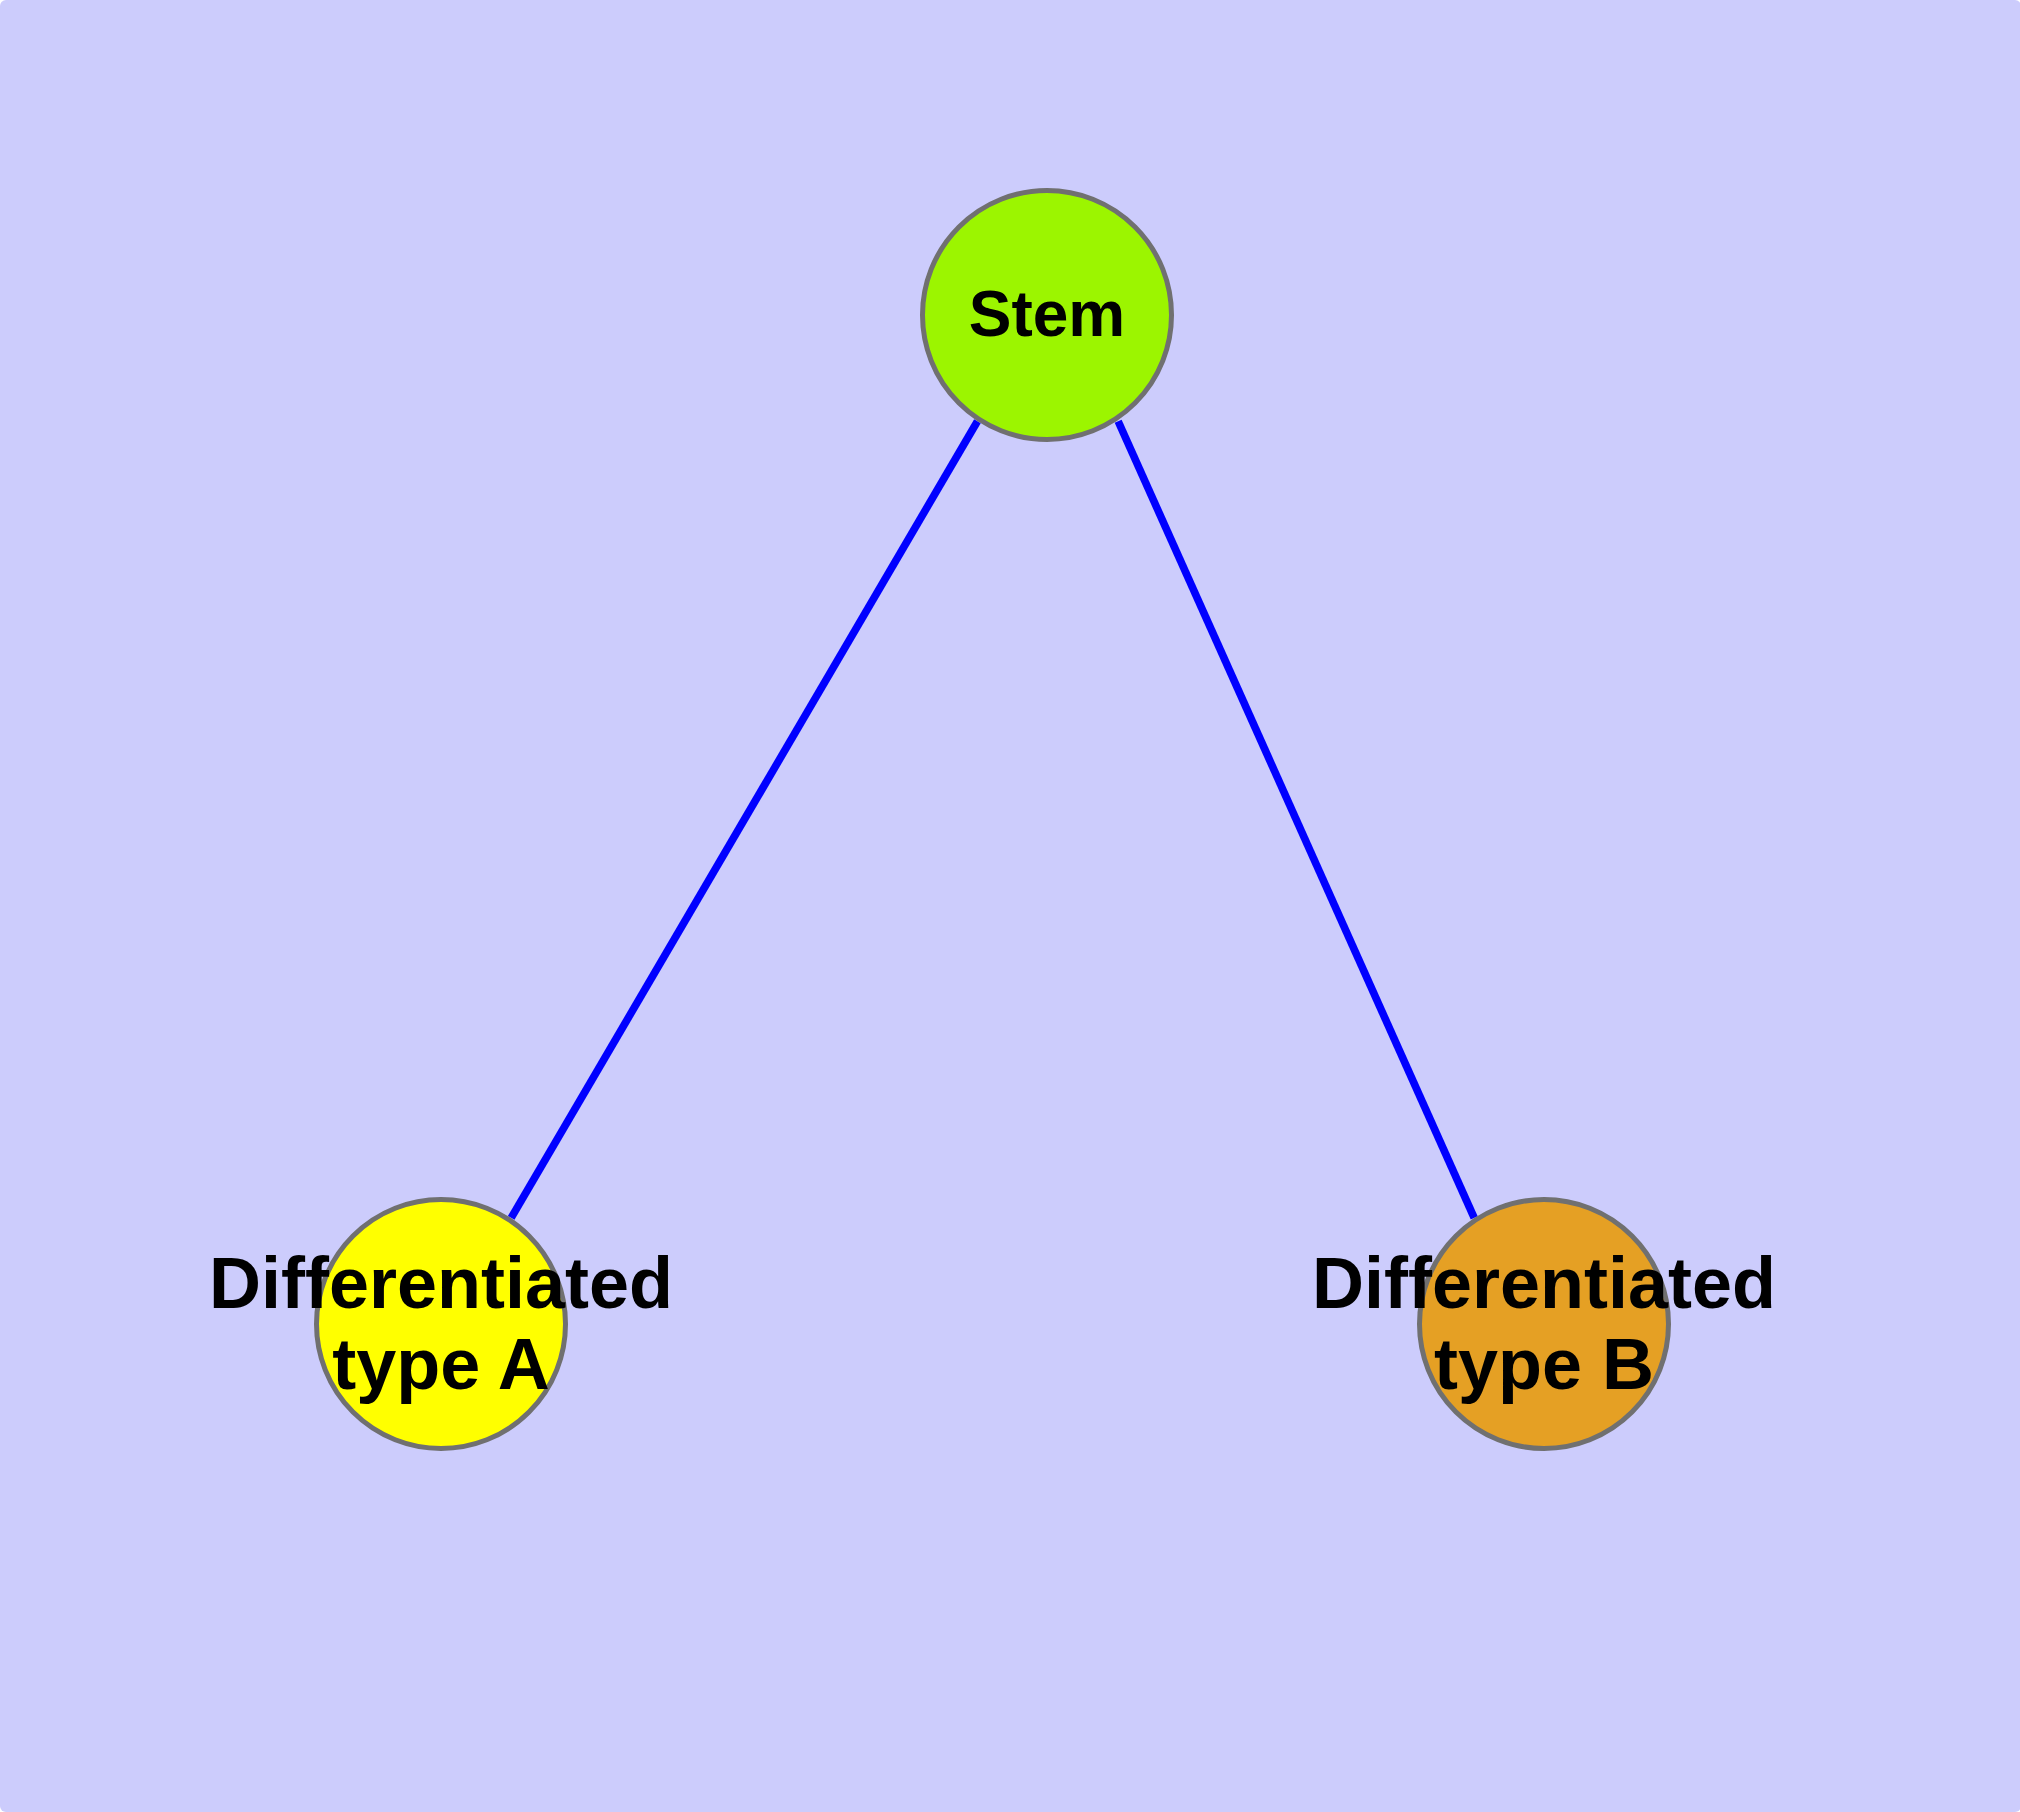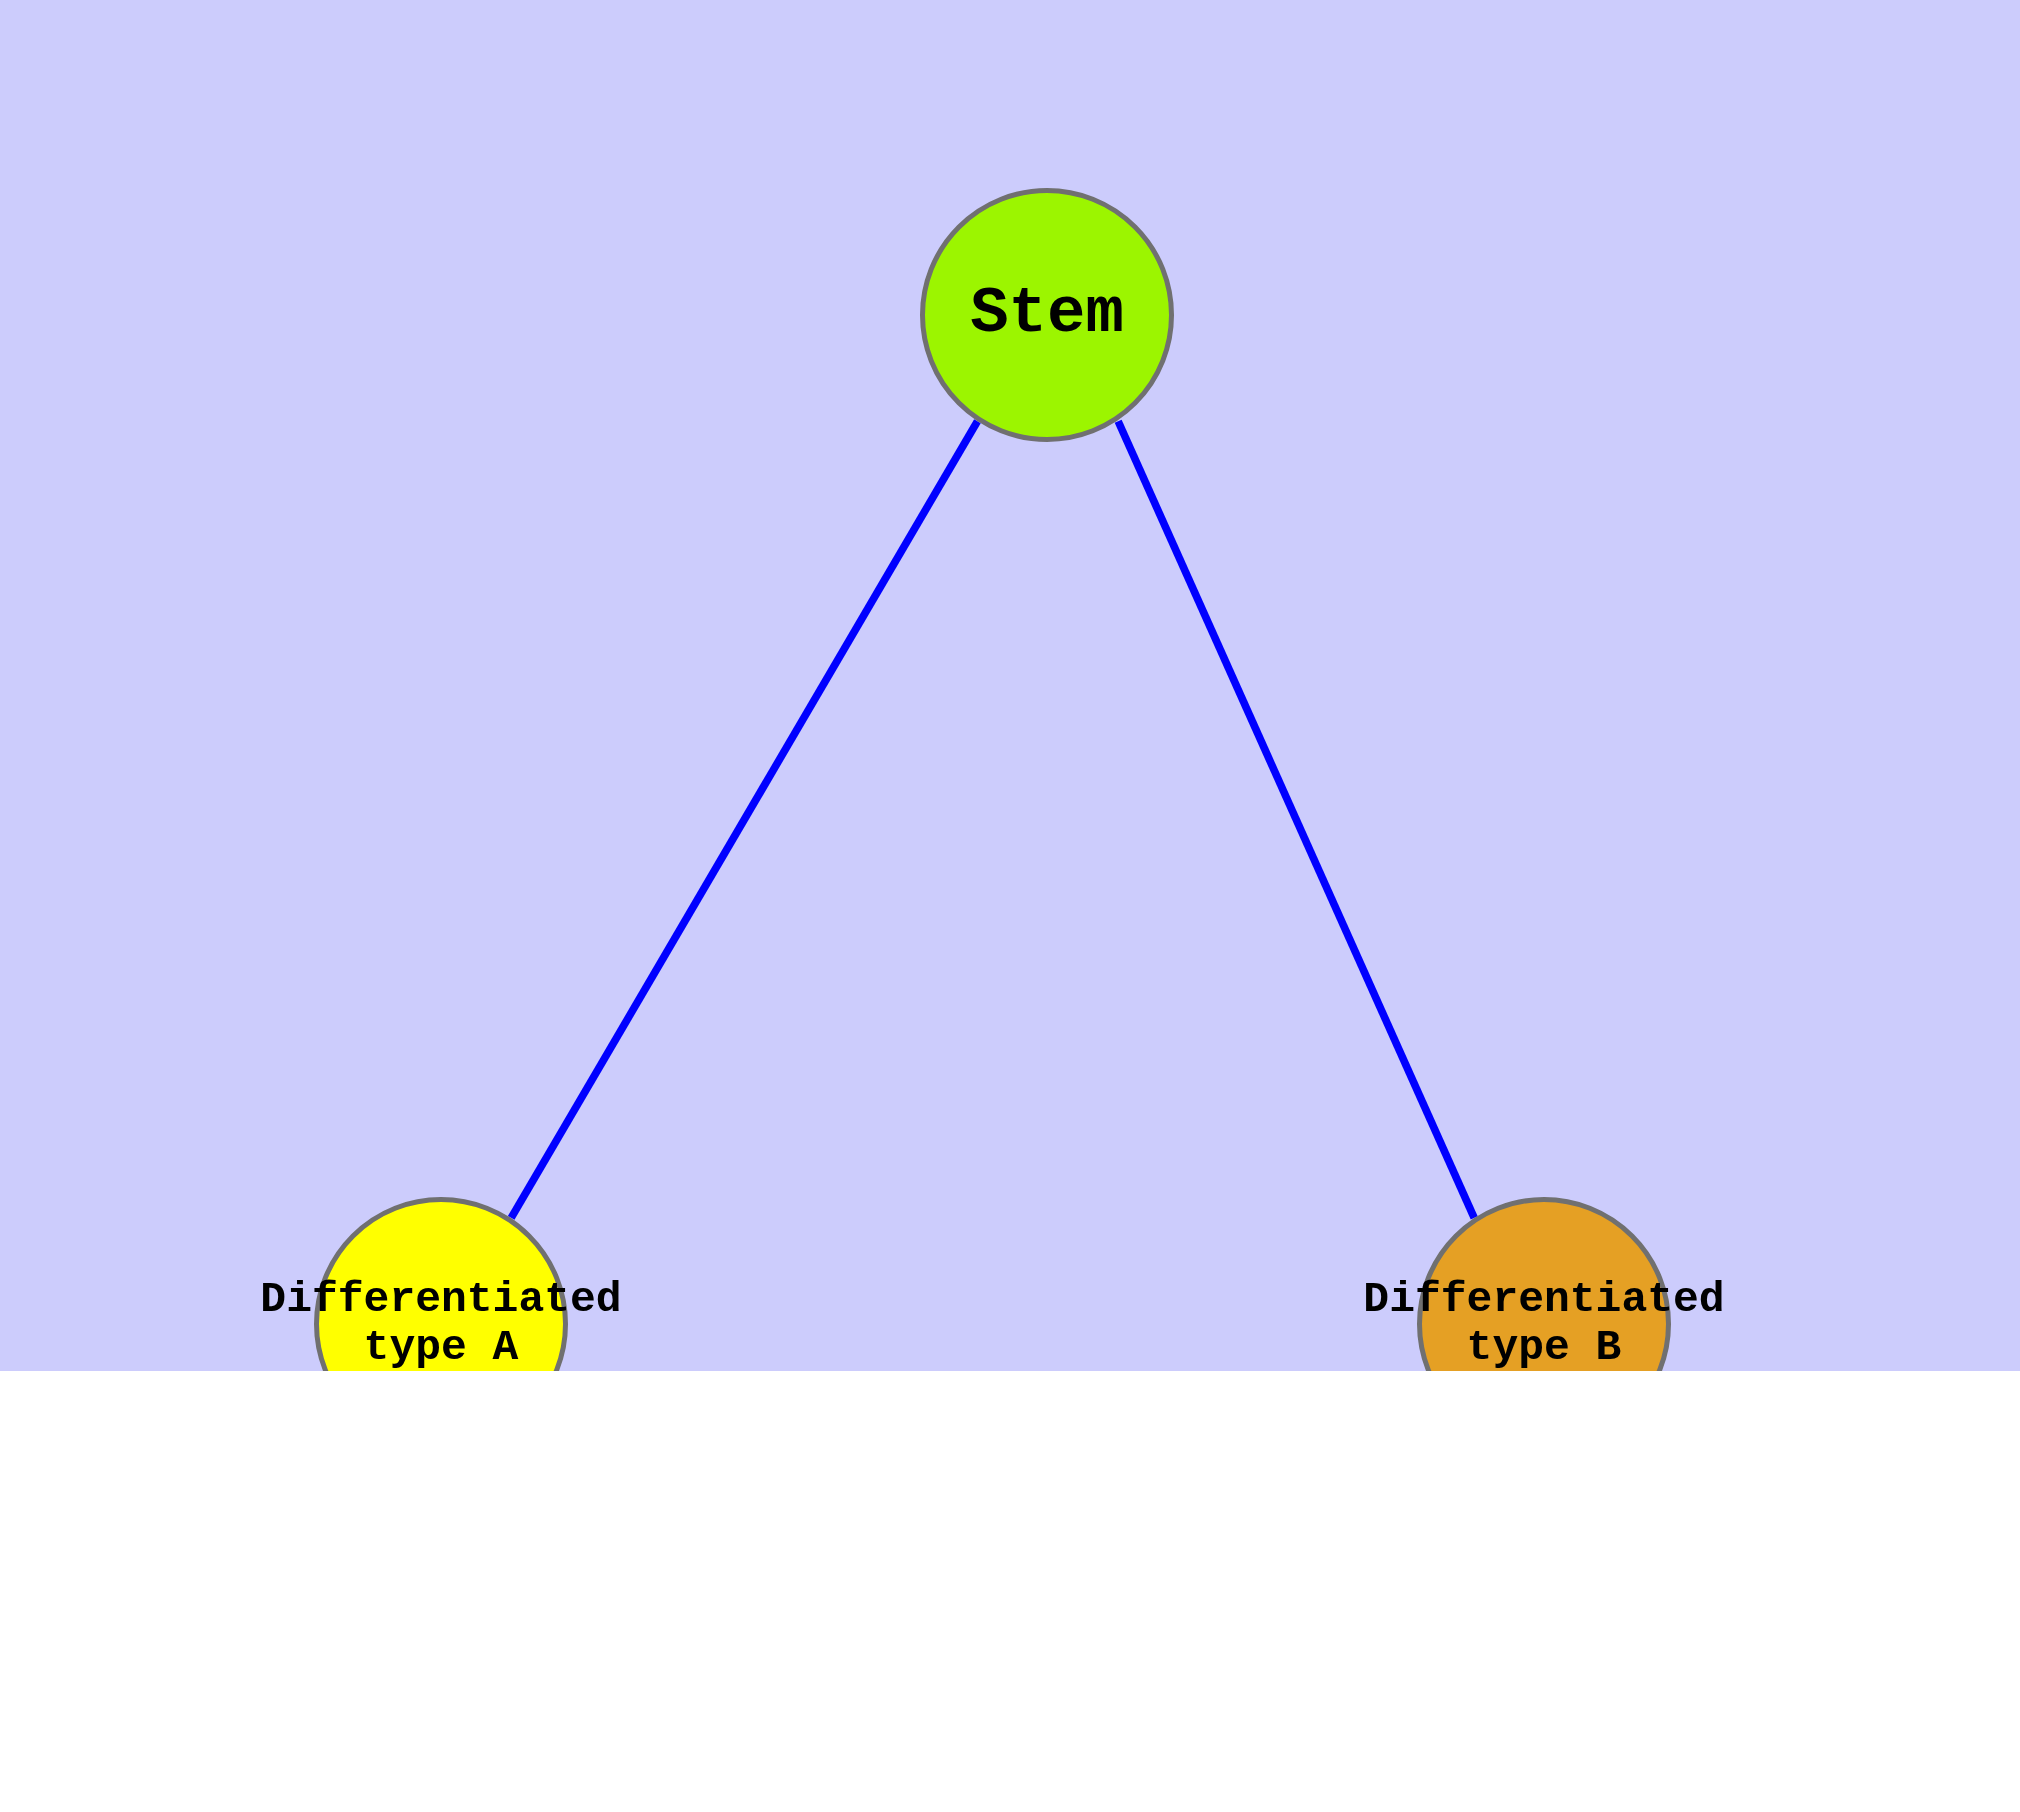--- a/index.html
+++ b/index.html
@@ -3,24 +3,25 @@
 <meta charset="utf-8">
 <style>
   html, body {
     margin: 0;
     padding: 0;
     background: #ffffff;
   }
   #canvas {
     position: relative;
     width: 2021px;
-    height: 1371px;
+    height: 1812px;
     background: #ccccfc;
     overflow: hidden;
-    font-family: Liberation Mono, monospace;
+    font-family: Liberation Sans, sans-serif;
+    border-radius: 6px;
   }
   #edge-layer {
     position: absolute;
     left: 0;
     top: 0;
     width: 2021px;
     height: 1812px;
     z-index: 1;
   }
   .node {
@@ -42,21 +43,21 @@
     text-align: center;
     color: #000000;
     font-weight: bold;
     line-height: 1.12;
     pointer-events: none;
   }
   .label-stem {
     font-size: 64px;
   }
   .label-leaf {
-    font-size: 43px;
+    font-size: 72px;
   }
   #node-stem {
     left: 920px;
     top: 188px;
     width: 254px;
     height: 254px;
     background: #9cf500;
   }
   #node-diff-a {
     left: 314px;

